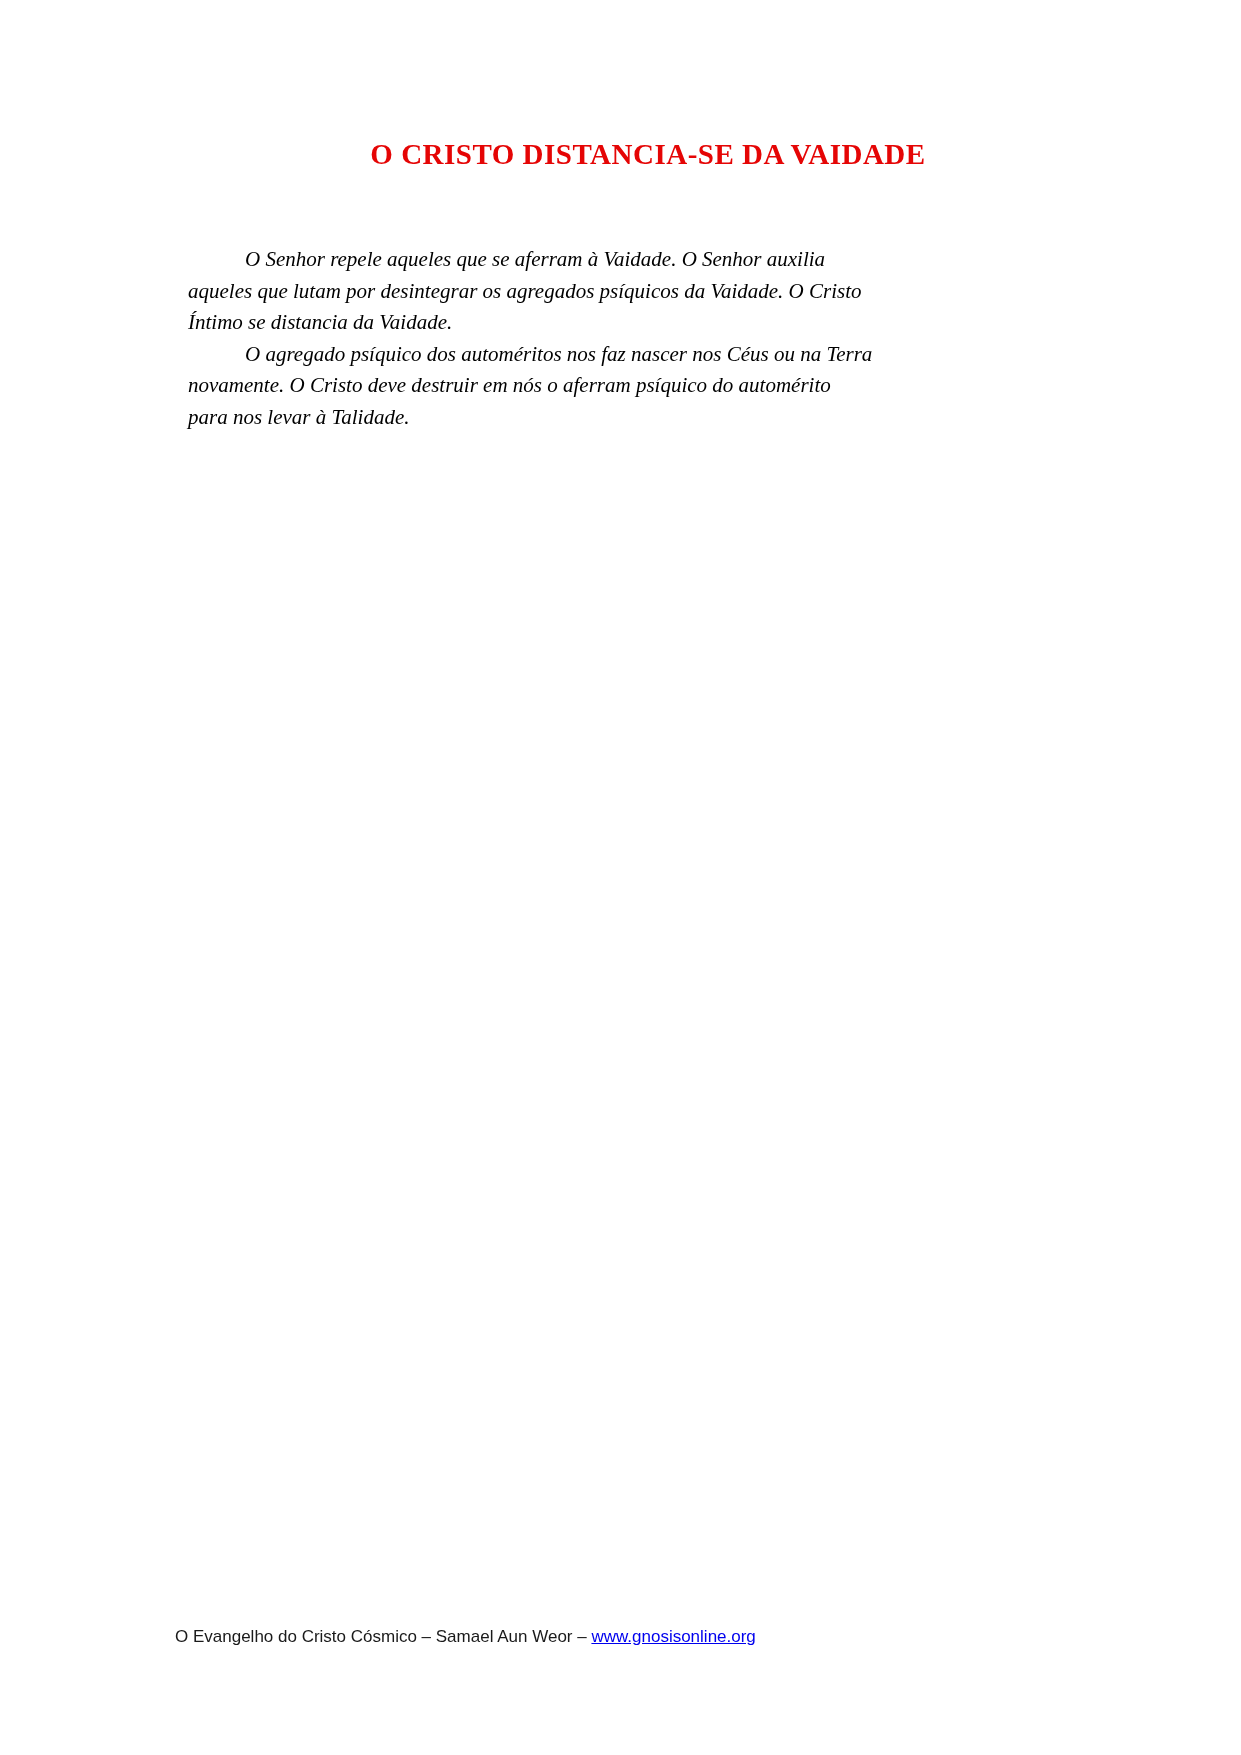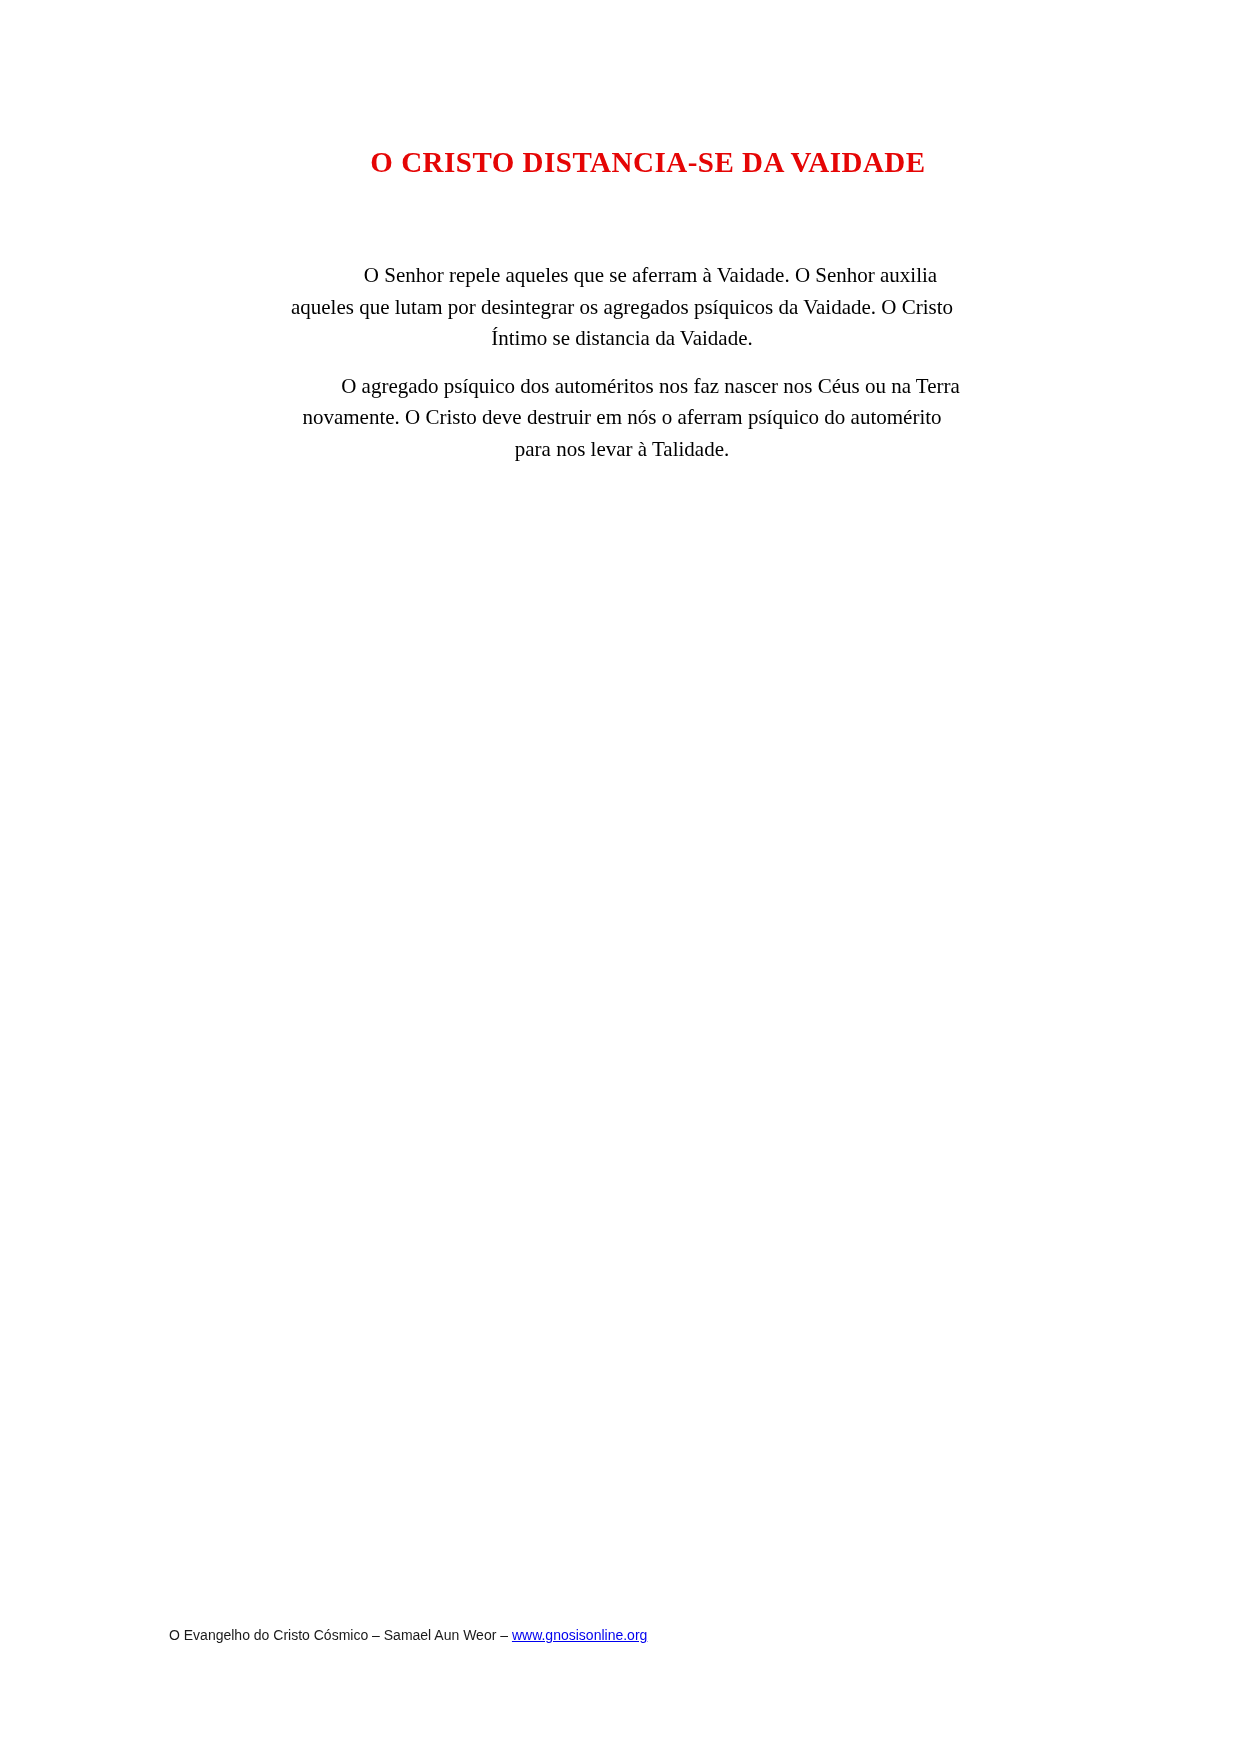--- a/index.html
+++ b/index.html
@@ -13,50 +13,51 @@
     height: 1755px;
     background: #ffffff;
     overflow: hidden;
     font-family: "Liberation Serif", serif;
   }
   .doc-title {
     position: absolute;
     top: 133px;
     left: 55px;
     right: 0;
-    margin: 12px;
+    margin: 4px;
     text-align: center;
     font-family: "Liberation Serif", serif;
     font-weight: bold;
     font-size: 29px;
     letter-spacing: 0.5px;
     line-height: 1.2;
   }
   .body-text {
     position: absolute;
     top: 244px;
     left: 188px;
     width: 868px;
     color: #000000;
     font-size: 21px;
     line-height: 31.5px;
   }
   .body-text p {
-    margin: 16px;
+    margin: 0;
     padding: 0;
     text-indent: 57px;
     white-space: pre-wrap;
-    text-align: center;
+    text-align: left;
+    font-style: italic;
   }
   .doc-footer {
     position: absolute;
     top: 1627px;
-    left: 169px;
+    left: 175px;
     font-family: "Liberation Sans", sans-serif;
-    font-size: 14px;
+    font-size: 17px;
     color: #1a1a1a;
     white-space: pre-wrap;
   }
   .doc-footer a {
     text-decoration: underline;
     cursor: pointer;
   }
 </style>
 </head>
 <body>

